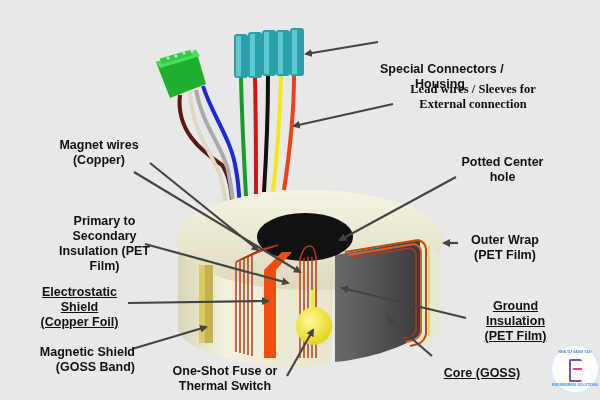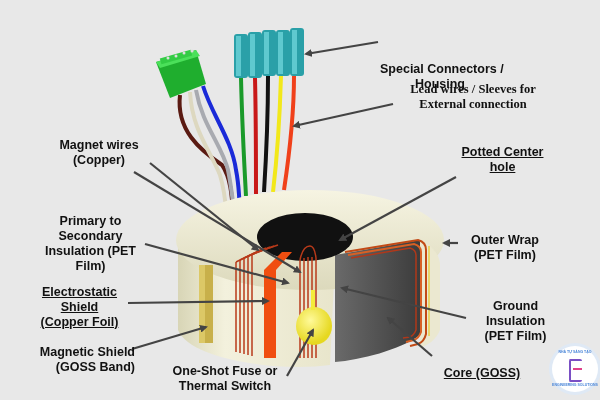--- a/index.html
+++ b/index.html
@@ -155,32 +155,32 @@
     <line x1="432" y1="356" x2="388" y2="318" marker-end="url(#arr)"></line>
   </g>
 </svg>
 
 <div class="lbl" style="left:380px; top:18px; width:120px;margin-top:44px;">Special Connectors /
 Housing</div>
 <div class="lbl" style="left:388px; top:82px; width:170px;font-family:Liberation Serif, serif;">Lead wires / Sleeves for
 External connection</div>
 <div class="lbl" style="left:54px; top:138px; width:90px;">Magnet wires
 (Copper)</div>
-<div class="lbl" style="left:450px; top:145px; width:105px;text-decoration:underline;">Potted Center
+<div class="lbl" style="left:450px; top:155px; width:105px;">Potted Center
 hole</div>
-<div class="lbl" style="left:38px; top:214px; width:105px;">Primary to
+<div class="lbl" style="left:52px; top:214px; width:105px;">Primary to
 Secondary
 Insulation (PET
 Film)</div>
 <div class="lbl" style="left:460px; top:233px; width:90px;">Outer Wrap
 (PET Film)</div>
 <div class="lbl" style="left:32px; top:285px; width:95px;text-decoration:underline;">Electrostatic
 Shield
 (Copper Foil)</div>
-<div class="lbl" style="left:473px; top:299px; width:85px;">Ground
+<div class="lbl" style="left:473px; top:299px; width:85px;text-decoration:underline;">Ground
 Insulation
 (PET Film)</div>
 <div class="lbl" style="left:30px; top:345px; width:105px;text-align:right;">Magnetic Shield
 (GOSS Band)</div>
 <div class="lbl" style="left:165px; top:364px; width:120px;">One-Shot Fuse or
 Thermal Switch</div>
 <div class="lbl" style="left:432px; top:366px; width:100px;text-decoration:underline;">Core (GOSS)</div>
 
 <div class="logo">
   <div class="logo-ring-text" style="top:4px;">NHÀ TỰ SÁNG TẠO</div>

